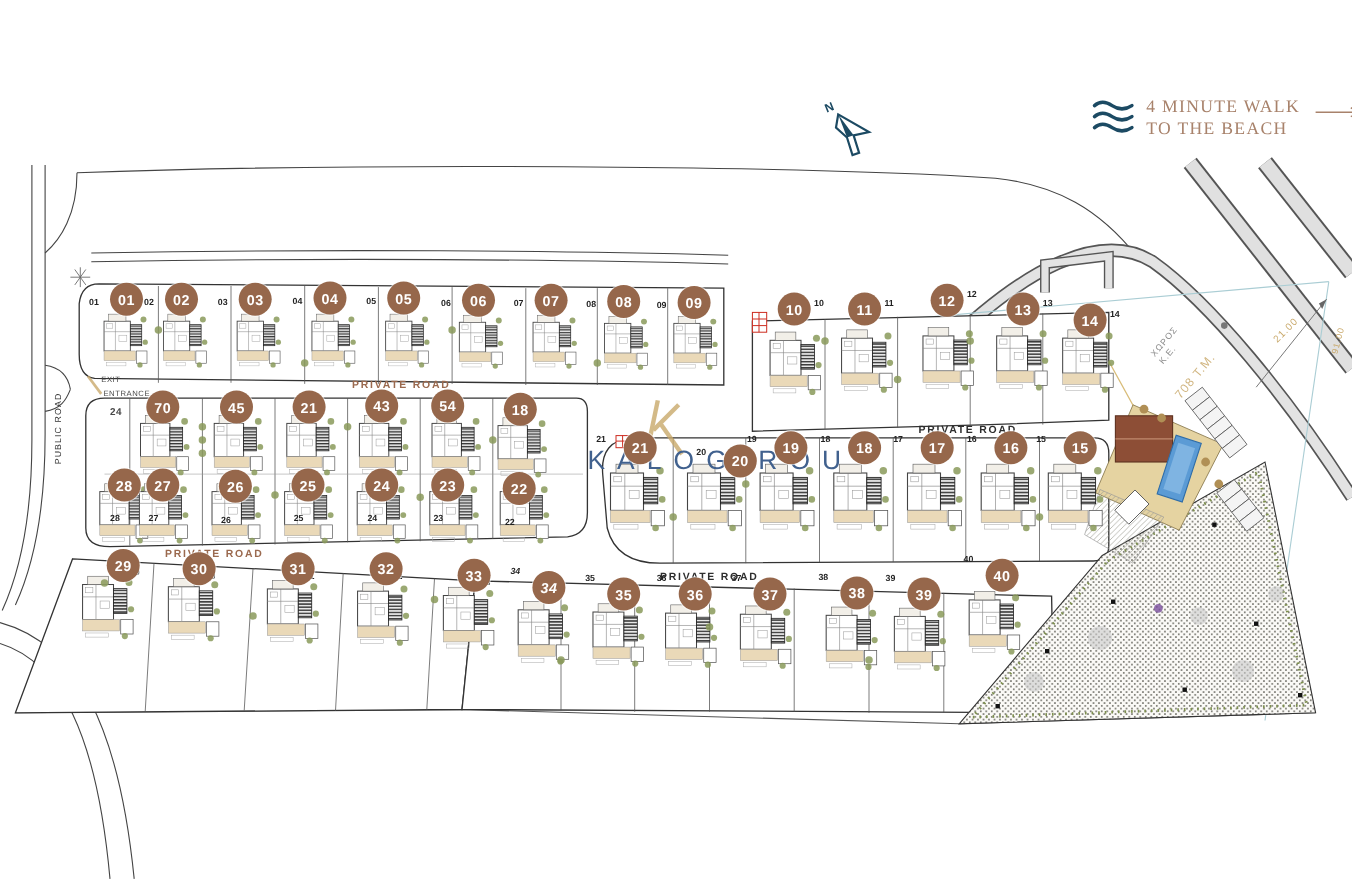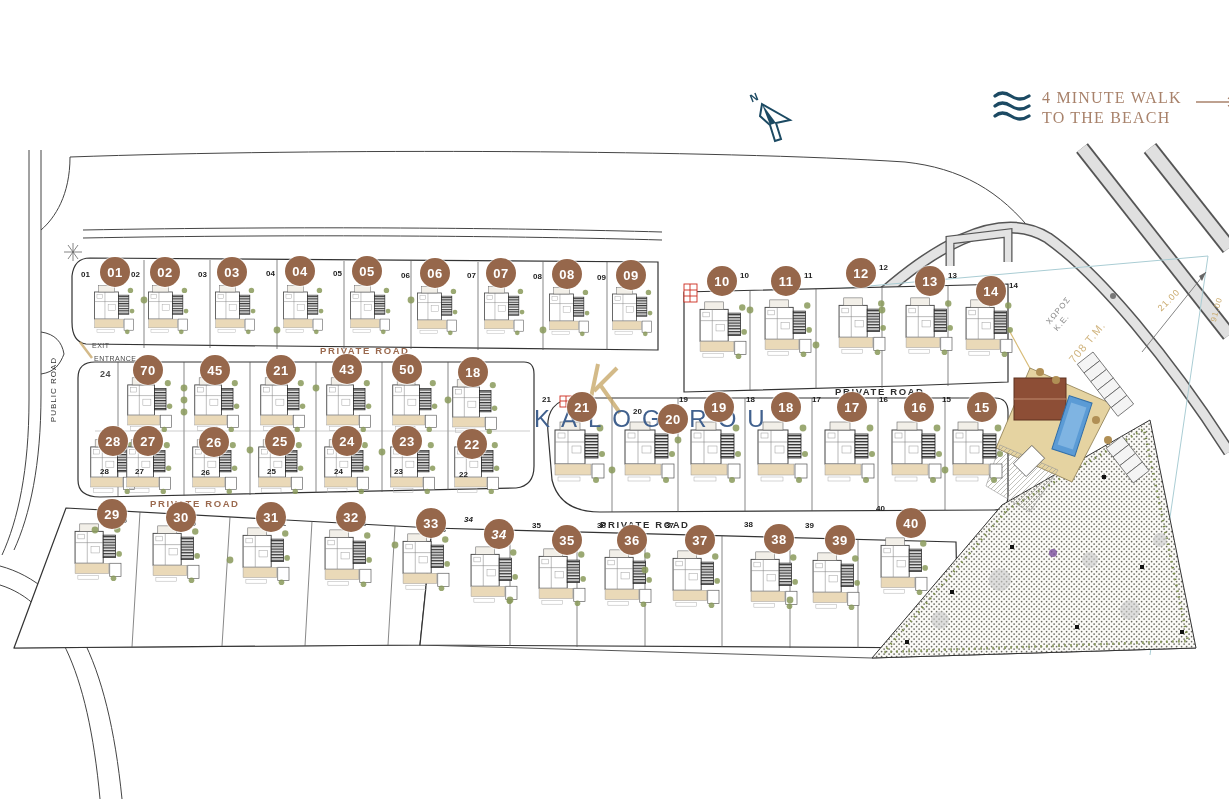--- a/index.html
+++ b/index.html
@@ -367,21 +367,21 @@
 <div class="plot rc1" style="left:200px;top:355px;">
       <span class="badge">45</span>
     </div>
 <div class="plot rc1" style="left:266px;top:355px;">
       <span class="badge">21</span>
     </div>
 <div class="plot rc1" style="left:332px;top:354px;">
       <span class="badge">43</span>
     </div>
 <div class="plot rc1" style="left:392px;top:354px;">
-      <span class="badge">50</span>
+      <span class="badge">54</span>
     </div>
 <div class="plot rc1" style="left:458px;top:357px;">
       <span class="badge">18</span>
     </div>
 
 <div class="plot rd" style="left:567px;top:392px;">
       <span class="cnum">21</span>
       <span class="badge">21</span>
     </div>
 <div class="plot rd" style="left:658px;top:391px;margin-top:13px;">

